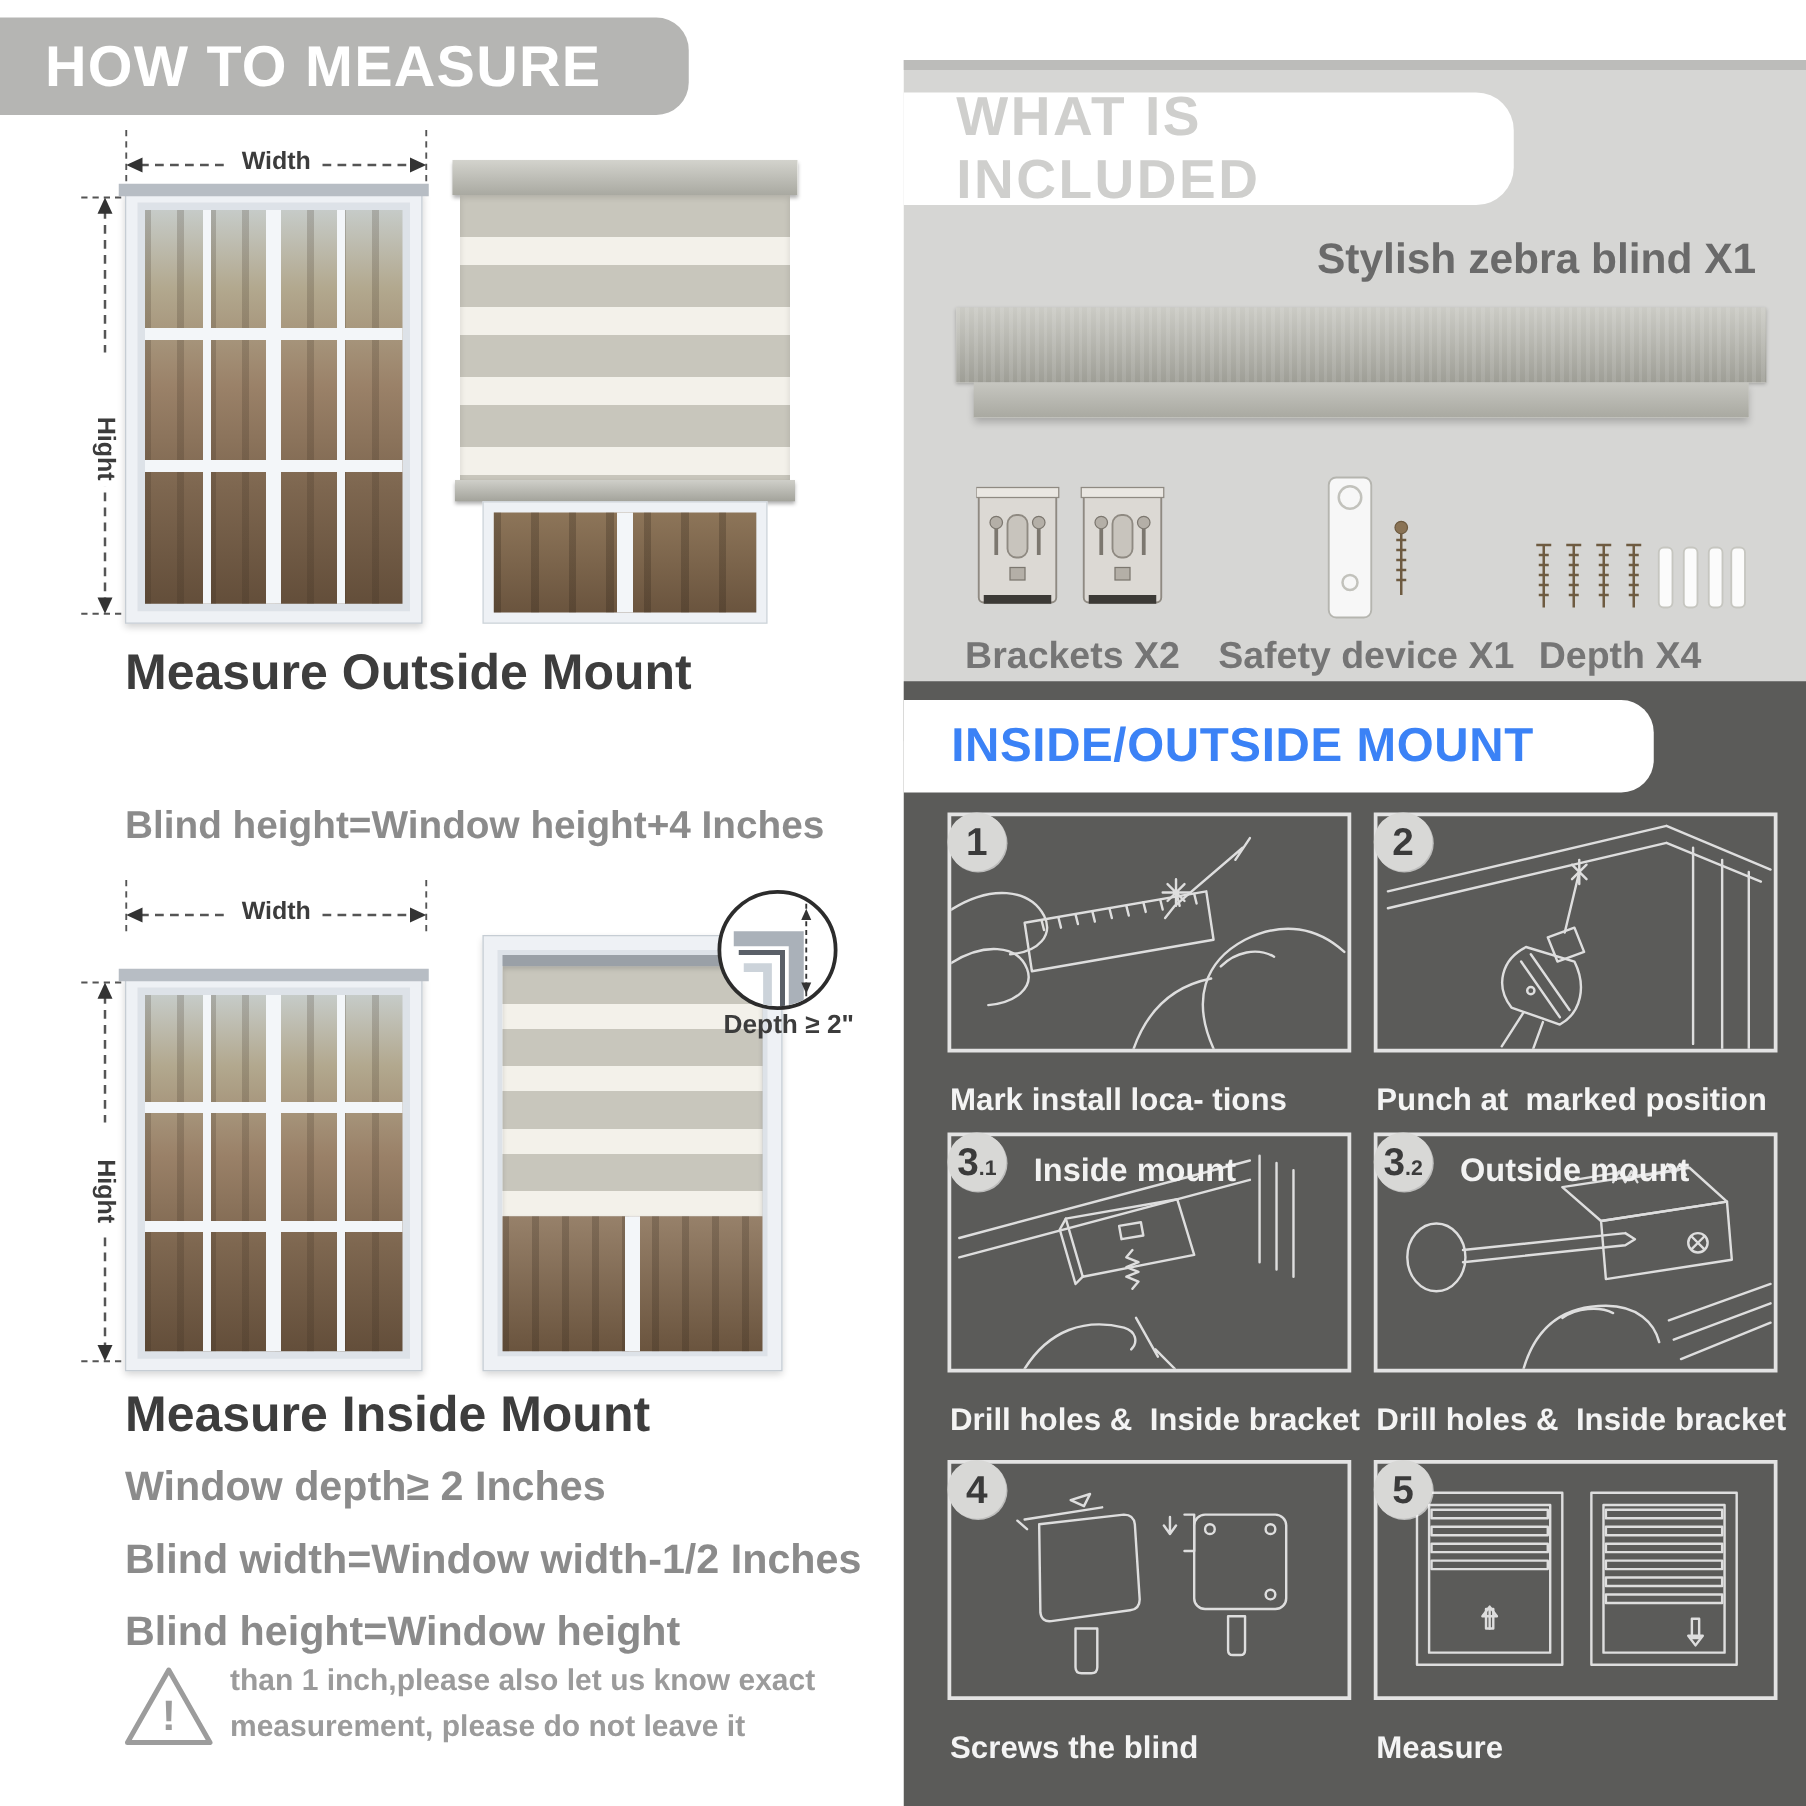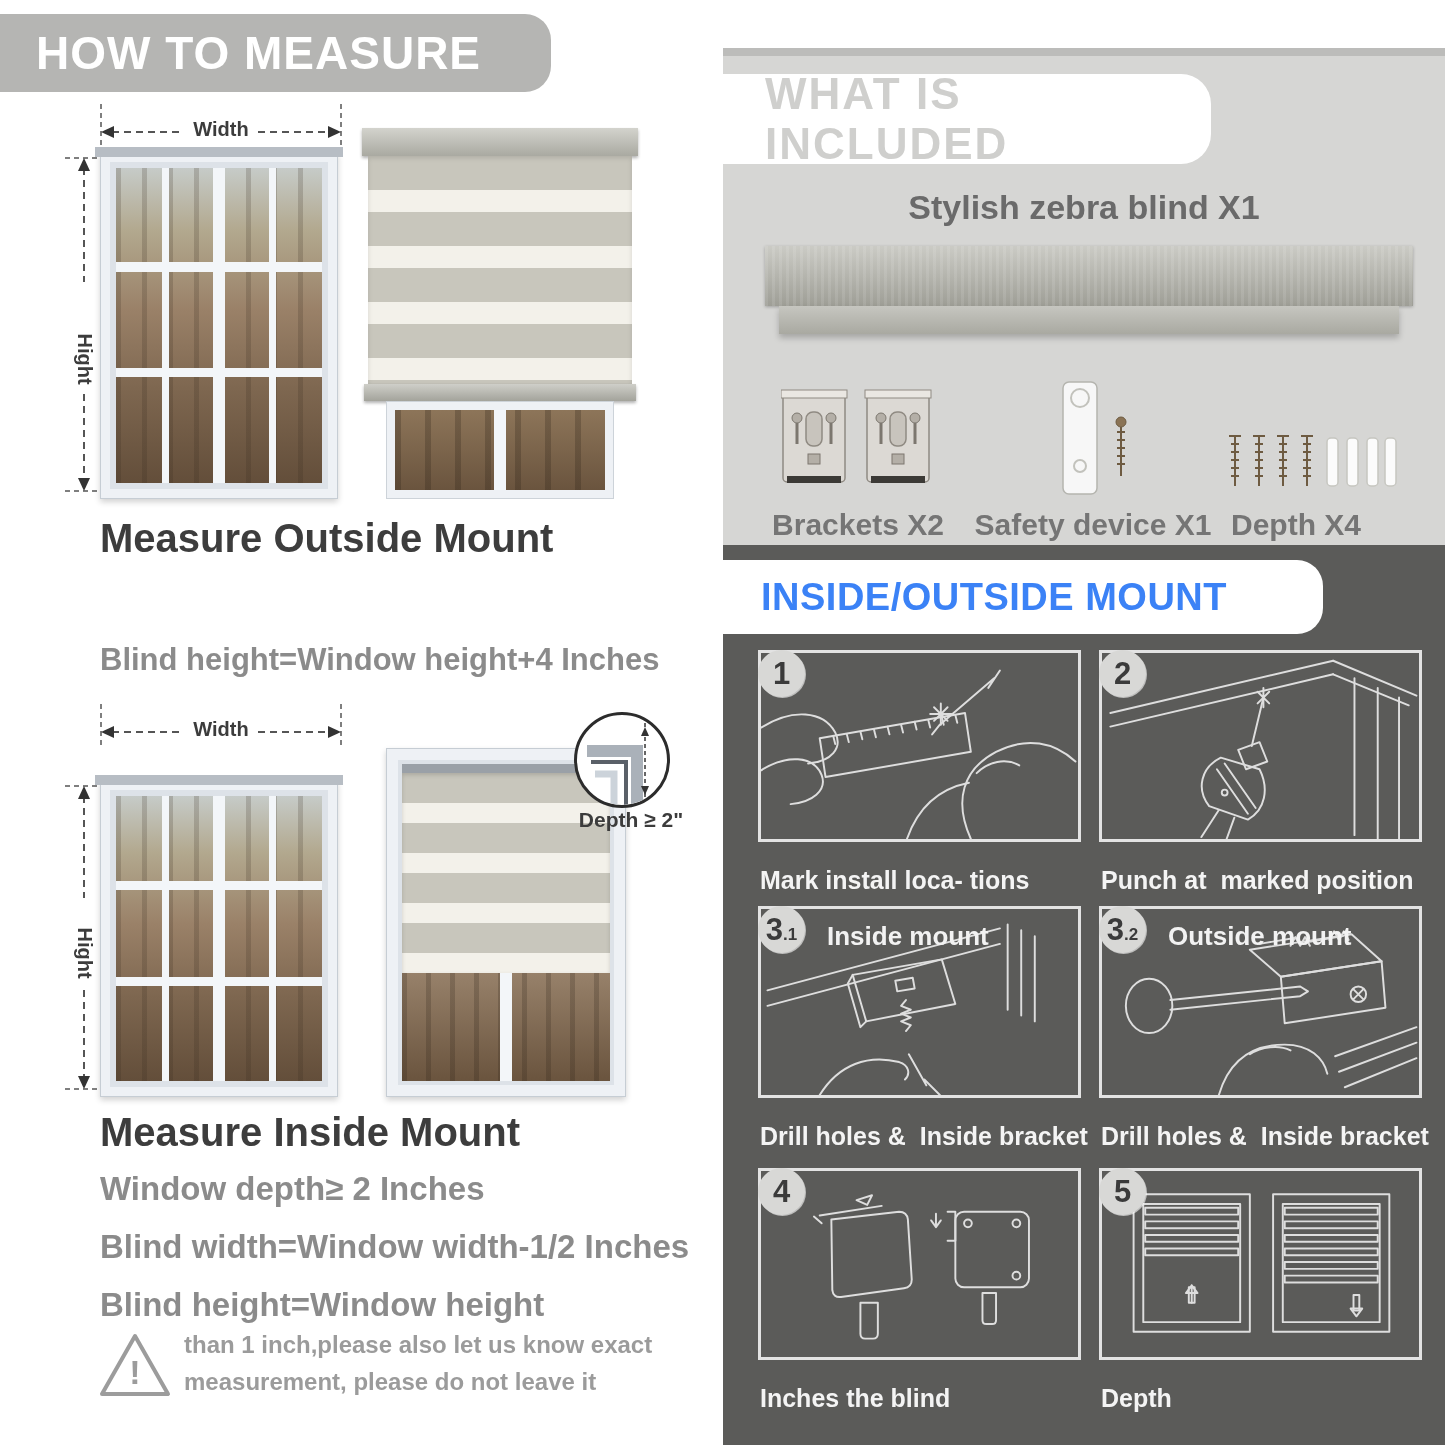--- a/index.html
+++ b/index.html
@@ -58,21 +58,21 @@
   .callout{border:3px solid #2c2c2c;border-radius:50%;background:#ffffff;overflow:hidden;}
 
   .warn-text{color:#9b9b9b;font-size:24px;font-weight:bold;line-height:37px;}
 
   
   .light-panel{left:723px;top:0;width:722px;height:545px;background:#d6d6d4;margin-top:48px;}
   .lp-strip{position:absolute;left:0;top:0;width:100%;height:8px;background:#bcbcba;}
   .lp-band{position:absolute;left:0;top:26px;width:488px;height:90px;background:#ffffff;
     border-radius:0 30px 30px 0;display:flex;align-items:center;padding-left:42px;box-sizing:border-box;}
   .lp-band span{color:#cfcfcd;font-size:44px;font-weight:bold;letter-spacing:2px;}
-  .lp-title{position:absolute;left:40px;right:40px;top:140px;text-align:center;color:#6a6a6a;font-size:34px;font-weight:bold;}
+  .lp-title{position:absolute;left:40px;right:40px;top:140px;text-align:right;color:#6a6a6a;font-size:34px;font-weight:bold;}
   .lp-headrail{position:absolute;left:42px;top:198px;width:648px;height:60px;
     background:
       repeating-linear-gradient(90deg, rgba(255,255,255,.10) 0 3px, rgba(0,0,0,0) 3px 7px),
       linear-gradient(180deg,#cbcbc5 0%,#b7b7b0 45%,#9e9e96 100%);
     box-shadow:0 1px 3px rgba(0,0,0,.25);}
   .lp-headlip{position:absolute;left:56px;top:258px;width:620px;height:28px;
     background:linear-gradient(180deg,#c6c6c0,#a9a9a1);box-shadow:0 4px 6px rgba(0,0,0,.22);}
   .item-label{position:absolute;top:460px;text-align:center;color:#757575;font-size:30px;font-weight:bold;}
 
   
@@ -370,21 +370,21 @@
         <circle cx="261" cy="54" r="4"></circle>
         <circle cx="261" cy="108" r="4"></circle>
         <path d="M226 126 h14 v28 q0 4 -4 4 h-6 q-4 0 -4 -4 Z"></path>
       </svg>
       <div class="badge">
           <span class="n">4</span>
           <span class="s"></span>
         </div>
       <div class="steplabel"></div>
     </div>
-    <div class="caption" style="left:37px;top:839px;">Inches the blind</div>
+    <div class="caption" style="left:37px;top:839px;">Screws the blind</div>
 
     <div class="step-panel" style="left:376px;top:623px;">
       <svg class="art" viewBox="0 0 322 192">
         <rect x="30" y="24" width="120" height="142"></rect>
         <rect x="40" y="34" width="100" height="122"></rect>
         <g class="fillc">
           <rect x="42" y="38" width="96" height="7"></rect>
           <rect x="42" y="52" width="96" height="7"></rect>
           <rect x="42" y="66" width="96" height="7"></rect>
           <rect x="42" y="80" width="96" height="7"></rect>
@@ -403,16 +403,16 @@
           <rect x="257" y="128" width="6" height="16"></rect>
           <path d="M260 150 l-6 -8 h12 Z"></path>
         </g>
       </svg>
       <div class="badge">
           <span class="n">5</span>
           <span class="s"></span>
         </div>
       <div class="steplabel"></div>
     </div>
-    <div class="caption" style="left:378px;top:839px;">Depth</div>
+    <div class="caption" style="left:378px;top:839px;">Measure</div>
   </div>
 
 </div>
 
 </body></html>

